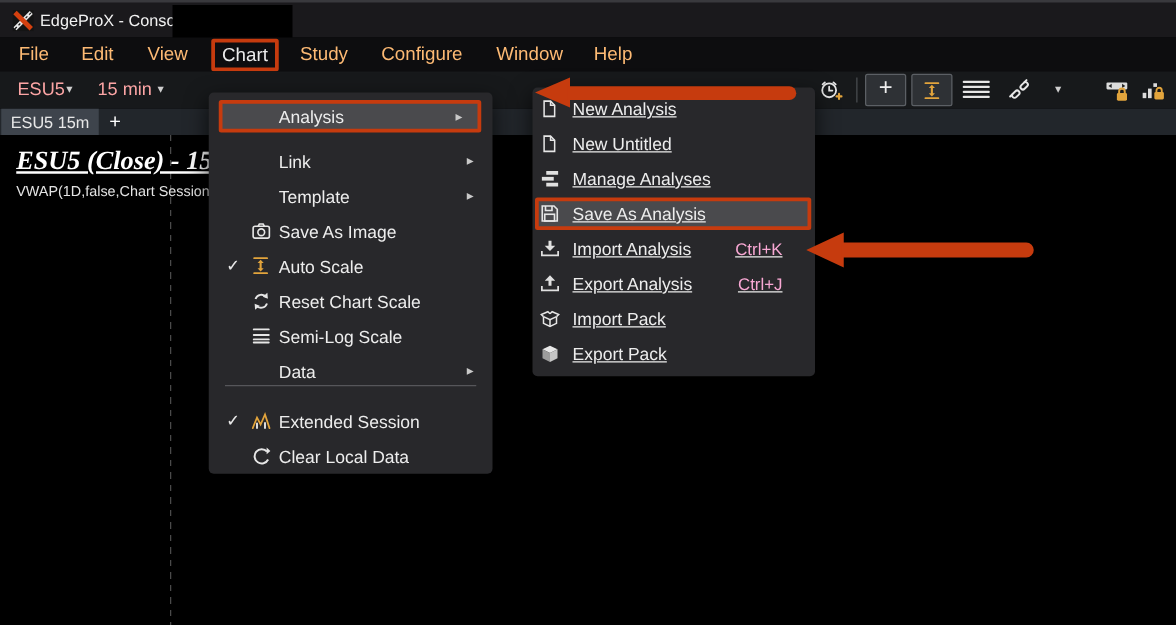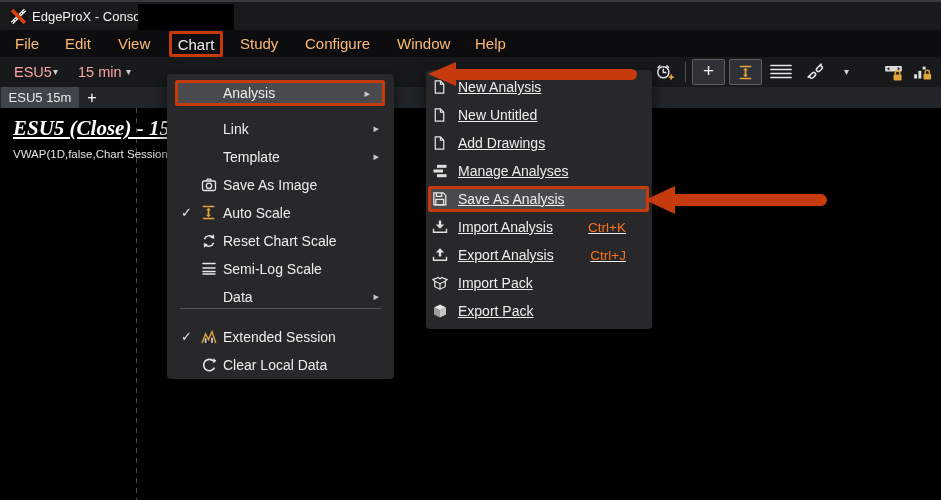--- a/index.html
+++ b/index.html
@@ -36,21 +36,21 @@
   #chart-menu{left:167px;top:74px;width:227px;padding:5px 0 8px;z-index:10;}
   #analysis-submenu{left:426px;top:70px;width:226px;padding:3px 0 4px;z-index:11;}
   .mrow{height:28px;display:flex;align-items:center;box-sizing:border-box;}
   #chart-menu .mrow{padding:15px 15px 0 14px;}
   #analysis-submenu .mrow{padding:0 16px 0 6px;text-decoration:underline;}
   .mcheck{width:20px;flex:none;font-size:13px;color:#e8e8e8;}
   #chart-menu .micon{width:22px;flex:none;display:flex;align-items:center;}
   #analysis-submenu .micon{width:26px;flex:none;display:flex;align-items:center;}
   .mlabel{white-space:nowrap;}
   .marrow{margin-left:auto;font-size:11px;color:#c9c9c9;}
-  .mshortcut{margin-left:auto;padding-right:10px;font-size:13.5px;color:#f97316;}
+  .mshortcut{margin-left:auto;padding-right:10px;font-size:13.5px;color:#f9a8d4;}
   .hl-row{background:#4a4a4d;border:3px solid #c63b0e;border-radius:2px;height:26px;margin:1px 9px 1px 8px;padding:0 12px 0 3px !important;}
   .hl-row-sub{background:#4a4a4d;border:3px solid #c63b0e;border-radius:2px;height:26px;margin:1px 3px 1px 2px;padding:0 13px 0 1px !important;}
   .msep{border-top:1px solid #56565a;margin:5px 13px 6px 13px;height:0;}
   
   .arrow-head{position:absolute;width:0;height:0;z-index:20;}
   .arrow-body{position:absolute;background:#c63b0e;z-index:20;}
   #arr1-head{left:428px;top:62px;border-top:12px solid transparent;border-bottom:12px solid transparent;border-right:28px solid #c63b0e;}
   #arr1-body{left:454px;top:69px;width:183px;height:11px;border-radius:0 6px 6px 0;}
   #arr2-head{left:645px;top:186px;border-top:14px solid transparent;border-bottom:14px solid transparent;border-right:30px solid #c63b0e;}
   #arr2-body{left:673px;top:194px;width:154px;height:12px;border-radius:0 6px 6px 0;}
@@ -265,29 +265,20 @@
       <span class="micon">
         <svg width="15" height="16" viewBox="0 0 16 16" fill="none" stroke="#e6e6e6" stroke-width="1.3">
           <path d="M3.5 1.5h5.5l3.5 3.5v9.5H3.5z"></path>
             <path d="M9 1.5V5h3.5"></path>
         </svg>
       </span>
       <span class="mlabel">New Untitled</span>
     </div>
     <div class="mrow">
       <span class="micon">
-        <svg width="15" height="16" viewBox="0 0 16 16" fill="none" stroke="#e6e6e6" stroke-width="1.3">
-          <path d="M3.5 1.5h5.5l3.5 3.5v9.5H3.5z"></path>
-            <path d="M9 1.5V5h3.5"></path>
-        </svg>
-      </span>
-      <span class="mlabel">Add Drawings</span>
-    </div>
-    <div class="mrow">
-      <span class="micon">
         <svg width="16" height="16" viewBox="0 0 16 16">
           <rect x="5" y="1.8" width="9.5" height="3" fill="#e0e0e0"></rect>
           <rect x="1.5" y="6.5" width="9.5" height="3" fill="#e0e0e0"></rect>
           <rect x="5" y="11.2" width="9.5" height="3" fill="#e0e0e0"></rect>
         </svg>
       </span>
       <span class="mlabel">Manage Analyses</span>
     </div>
     <div class="mrow hl-row-sub">
       <span class="micon">

